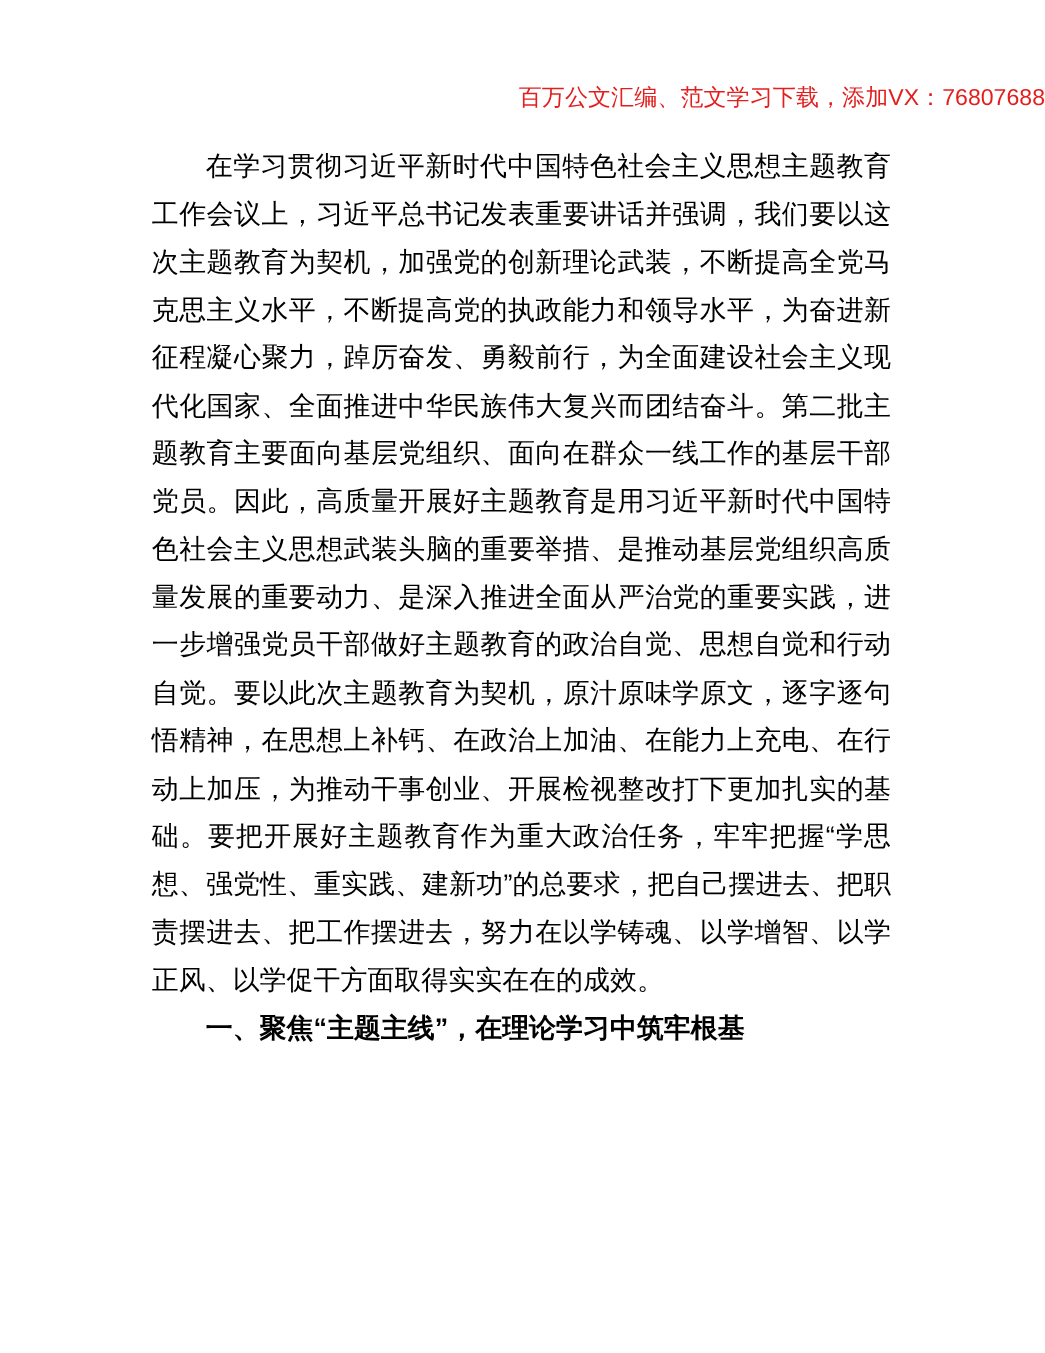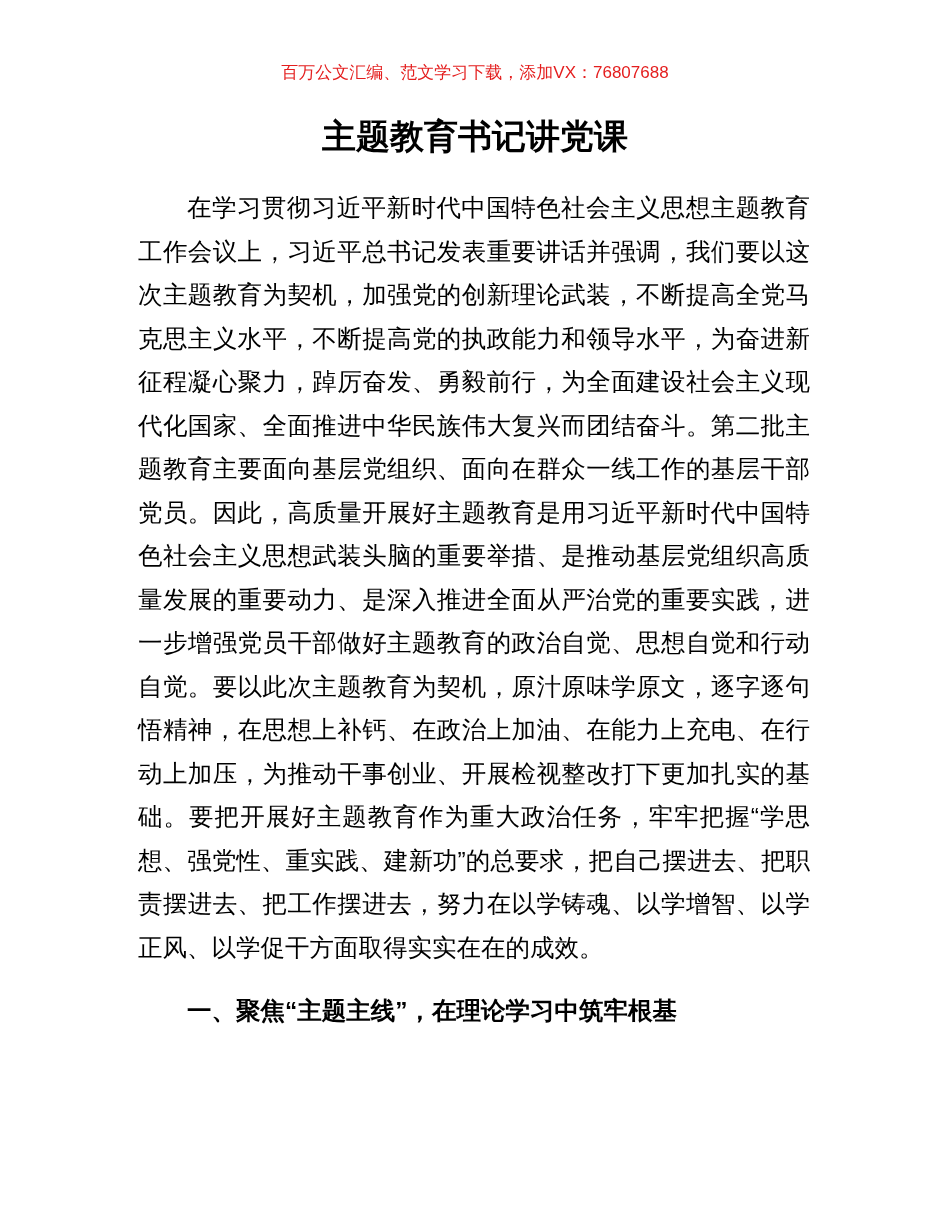--- a/index.html
+++ b/index.html
@@ -8,23 +8,23 @@
     width: 950px;
     height: 1230px;
     margin: 0 auto;
     background: #ffffff;
     color: #000000;
     font-family: "Liberation Sans", "DejaVu Sans", sans-serif;
     overflow: hidden;
   }
   .promo {
     margin: 0;
-    padding-top: 56px;
-    text-align: center;
-    font-size: 17px;
+    padding-top: 72px;
+    text-align: right;
+    font-size: 21px;
     line-height: 34px;
     color: #e41e1e;
     font-weight: normal;
   }
   .doc-title {
     margin: 20px 0 0 0;
     text-align: center;
     font-size: 34px;
     line-height: 52px;
     font-weight: bold;
@@ -34,30 +34,29 @@
     margin: 20px 140px 0 138px;
     font-size: 24.5px;
     line-height: 43.5px;
     text-align: justify;
     text-justify: inter-ideograph;
     line-break: strict;
     color: #000000;
   }
   .content p { margin: 0; text-indent: 2em; }
   .content .para { margin-top: 24px; }
-  .content .section-heading { margin-top: 20px; font-weight: bold; }
+  .content .section-heading { margin-top: 1px; font-weight: bold; }
 </style>
 </head>
 <body>
 
 <div class="page">
 
   <p class="promo">百万公文汇编、范文学习下载，添加VX：76807688</p>
 
-  <h1 class="doc-title">主题教育书记讲党课</h1>
 
   <div class="content">
 
 
     <p class="para">在学习贯彻习近平新时代中国特色社会主义思想主题教育工作会议上，习近平总书记发表重要讲话并强调，我们要以这次主题教育为契机，加强党的创新理论武装，不断提高全党马克思主义水平，不断提高党的执政能力和领导水平，为奋进新征程凝心聚力，踔厉奋发、勇毅前行，为全面建设社会主义现代化国家、全面推进中华民族伟大复兴而团结奋斗。第二批主题教育主要面向基层党组织、面向在群众一线工作的基层干部党员。因此，高质量开展好主题教育是用习近平新时代中国特色社会主义思想武装头脑的重要举措、是推动基层党组织高质量发展的重要动力、是深入推进全面从严治党的重要实践，进一步增强党员干部做好主题教育的政治自觉、思想自觉和行动自觉。要以此次主题教育为契机，原汁原味学原文，逐字逐句悟精神，在思想上补钙、在政治上加油、在能力上充电、在行动上加压，为推动干事创业、开展检视整改打下更加扎实的基础。要把开展好主题教育作为重大政治任务，牢牢把握“学思想、强党性、重实践、建新功”的总要求，把自己摆进去、把职责摆进去、把工作摆进去，努力在以学铸魂、以学增智、以学正风、以学促干方面取得实实在在的成效。</p>
 
     <p class="section-heading">一、聚焦“主题主线”，在理论学习中筑牢根基</p>
 
   </div>
 

